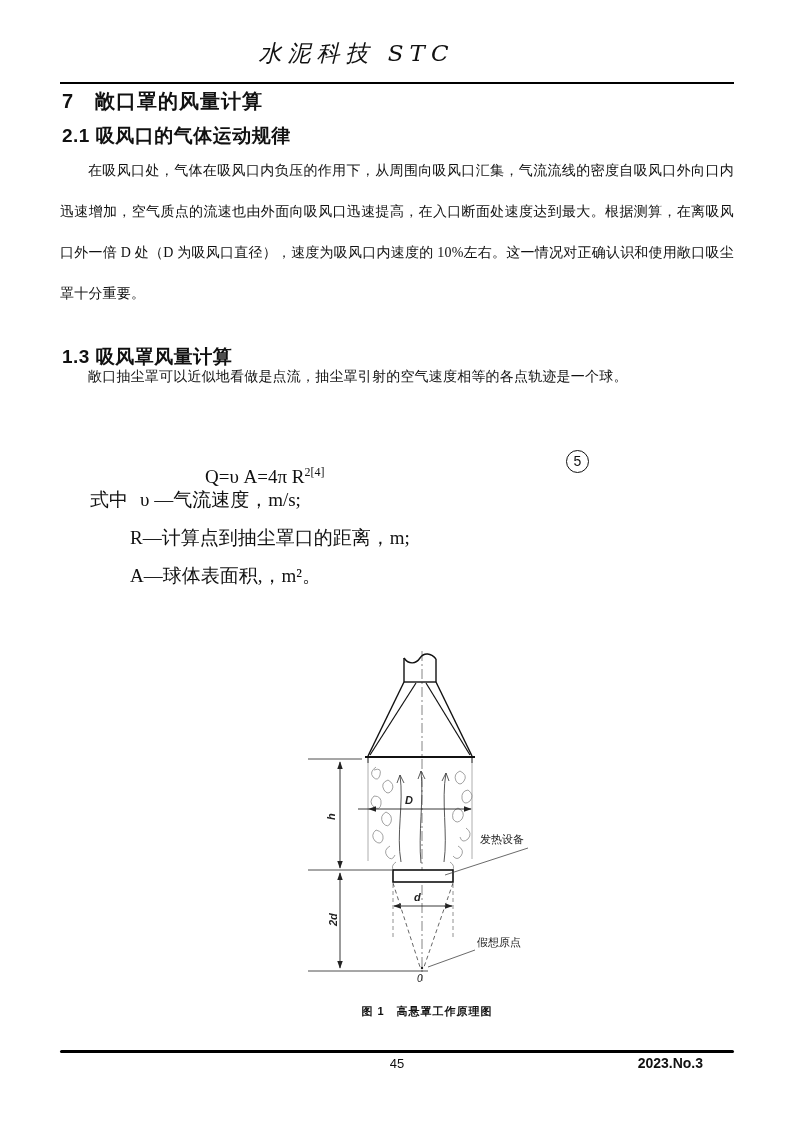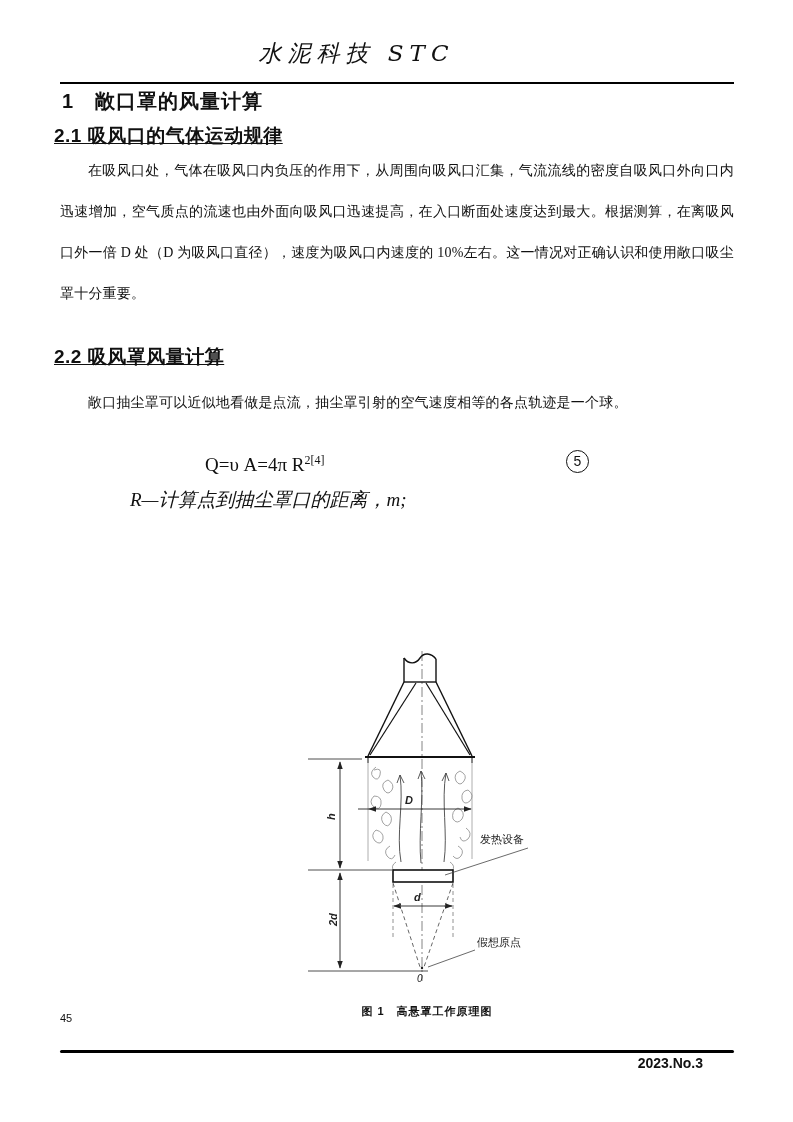--- a/index.html
+++ b/index.html
@@ -17,97 +17,99 @@
     font-family:"DejaVu Serif","Liberation Serif",serif;
   }
   .header-rule { top:82px; left:60px; width:674px; height:2px; background:#000; }
 
   .h1 {
     top:88px; left:62px; width:670px;
     font-family:"Liberation Sans","DejaVu Sans",sans-serif;
     font-weight:bold; font-size:20px; letter-spacing:1px;
   }
   .h2 {
-    left:54px; width:670px;
-    font-family:"Liberation Sans","DejaVu Sans",sans-serif;
-    font-weight:bold; font-size:19px; letter-spacing:0.5px;text-decoration:underline;
+    left:62px; width:670px;
+    font-family:"Liberation Sans","DejaVu Sans",sans-serif;
+    font-weight:bold; font-size:19px; letter-spacing:0.5px;
   }
   .h21 { top:123px; }
   .h22 { top:344px; }
 
   .para {
     left:60px; width:674px; font-size:14px; line-height:41px;
     text-align:justify; text-indent:2em; letter-spacing:0.2px;
   }
   .p1 { top:150px; }
-  .p2 { top:382px; }
+  .p2 { top:356px; }
 
   .formula-row { top:449px; left:60px; width:674px; height:32px; font-size:19px; }
-  .formula-body { position:absolute; left:145px; top:4px; white-space:pre; }
+  .formula-body { position:absolute; left:145px; top:16px; white-space:pre; }
   .formula-sup { font-size:12px; vertical-align:super; letter-spacing:0; }
   .eq-num {
     position:absolute; left:506px; top:1px;
     width:21px; height:21px; border:1.4px solid #111; border-radius:50%;
     text-align:center; line-height:21px; font-size:14px;
     font-family:"Liberation Sans","DejaVu Sans",sans-serif;
   }
 
   .defs { top:481px; left:60px; width:674px; font-size:19px; }
   .def-line { line-height:38px; white-space:pre; }
   .def-first { margin-left:30px; }
-  .def-rest  { margin-left:70px;font-style:italic; }
+  .def-rest  { margin-left:70px; }
   .def-gap { display:inline-block; width:12px; }
 
   .figure { top:649px; left:300px; width:260px; height:347px; }
   .figure svg { display:block; }
 
   .fig-caption {
     top:1004px; left:90px; width:674px; text-align:center;
     font-family:"Liberation Sans","DejaVu Sans",sans-serif;
     font-weight:bold; font-size:11px; letter-spacing:1px;
   }
 
   .footer-rule { top:1050px; left:60px; width:674px; height:3px; background:#000; border-radius:2px; }
   .page-num {
-    top:1012px; left:60px; width:674px; text-align:left;
-    font-size:11px; font-family:"Liberation Sans","DejaVu Sans",sans-serif;
+    top:1056px; left:60px; width:674px; text-align:center;
+    font-size:13px; font-family:"Liberation Sans","DejaVu Sans",sans-serif;
   }
   .issue {
     top:1055px; left:60px; width:643px; text-align:right;
     font-size:14px; font-family:"Liberation Sans","DejaVu Sans",sans-serif;font-weight:bold;
   }
 
   svg text {
     font-family:"Liberation Sans","DejaVu Sans",sans-serif;
     fill:#222;
   }
   .dim-label { font-size:11px; font-style:italic; font-weight:bold; }
   .cjk-label { font-size:11px; }
   .origin-label { font-size:10px; font-style:italic; }
 </style>
 </head>
 <body>
 
 <div class="abs journal-title">水泥科技 STC</div>
 <div class="abs header-rule"></div>
 
-<div class="abs h1">1　敞口罩的风量计算</div>
+<div class="abs h1">7　敞口罩的风量计算</div>
 <div class="abs h2 h21">2.1 吸风口的气体运动规律</div>
 <div class="abs para p1">在吸风口处，气体在吸风口内负压的作用下，从周围向吸风口汇集，气流流线的密度自吸风口外向口内迅速增加，空气质点的流速也由外面向吸风口迅速提高，在入口断面处速度达到最大。根据测算，在离吸风口外一倍 D 处（D 为吸风口直径），速度为吸风口内速度的 10%左右。这一情况对正确认识和使用敞口吸尘罩十分重要。</div>
 
-<div class="abs h2 h22">2.2 吸风罩风量计算</div>
+<div class="abs h2 h22">1.3 吸风罩风量计算</div>
 <div class="abs para p2">敞口抽尘罩可以近似地看做是点流，抽尘罩引射的空气速度相等的各点轨迹是一个球。</div>
 
 <div class="abs formula-row">
   <span class="formula-body"><span>Q=υ A=4π R</span><span class="formula-sup">2[4]</span></span>
   <span class="eq-num">5</span>
 </div>
 
 <div class="abs defs">
+  <div class="def-line def-first"><span>式中</span><span class="def-gap"></span><span>υ —气流速度，m/s;</span></div>
   <div class="def-line def-rest">R—计算点到抽尘罩口的距离，m;</div>
+  <div class="def-line def-rest">A—球体表面积,，m²。</div>
 </div>
 
 <div class="abs figure">
   <svg width="260" height="347" viewBox="0 0 260 347" xmlns="http://www.w3.org/2000/svg">
     <defs>
       <marker id="ah" viewBox="0 0 10 10" refX="9" refY="5" markerWidth="9" markerHeight="9" orient="auto-start-reverse">
         <path d="M0,1.5 L10,5 L0,8.5 z" fill="#222"></path>
       </marker>
     </defs>
 

